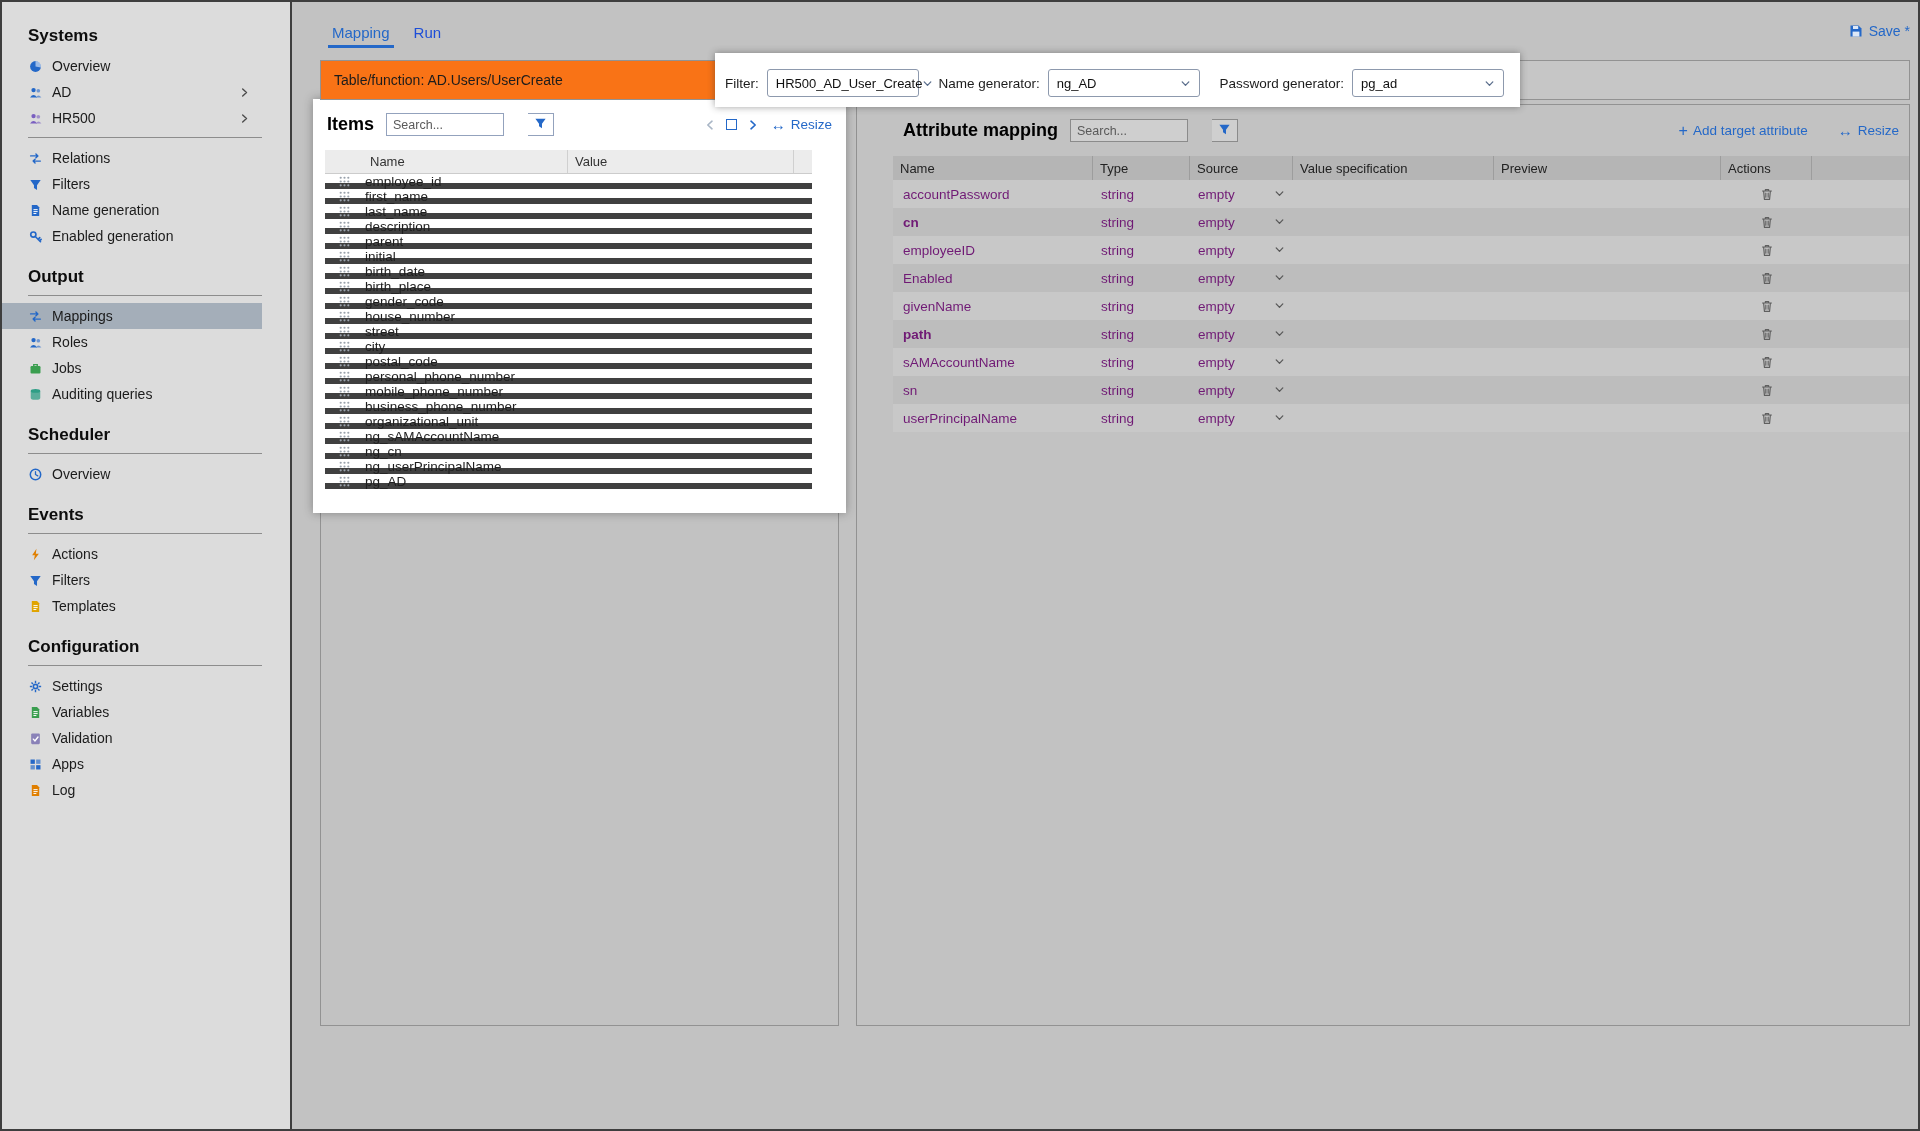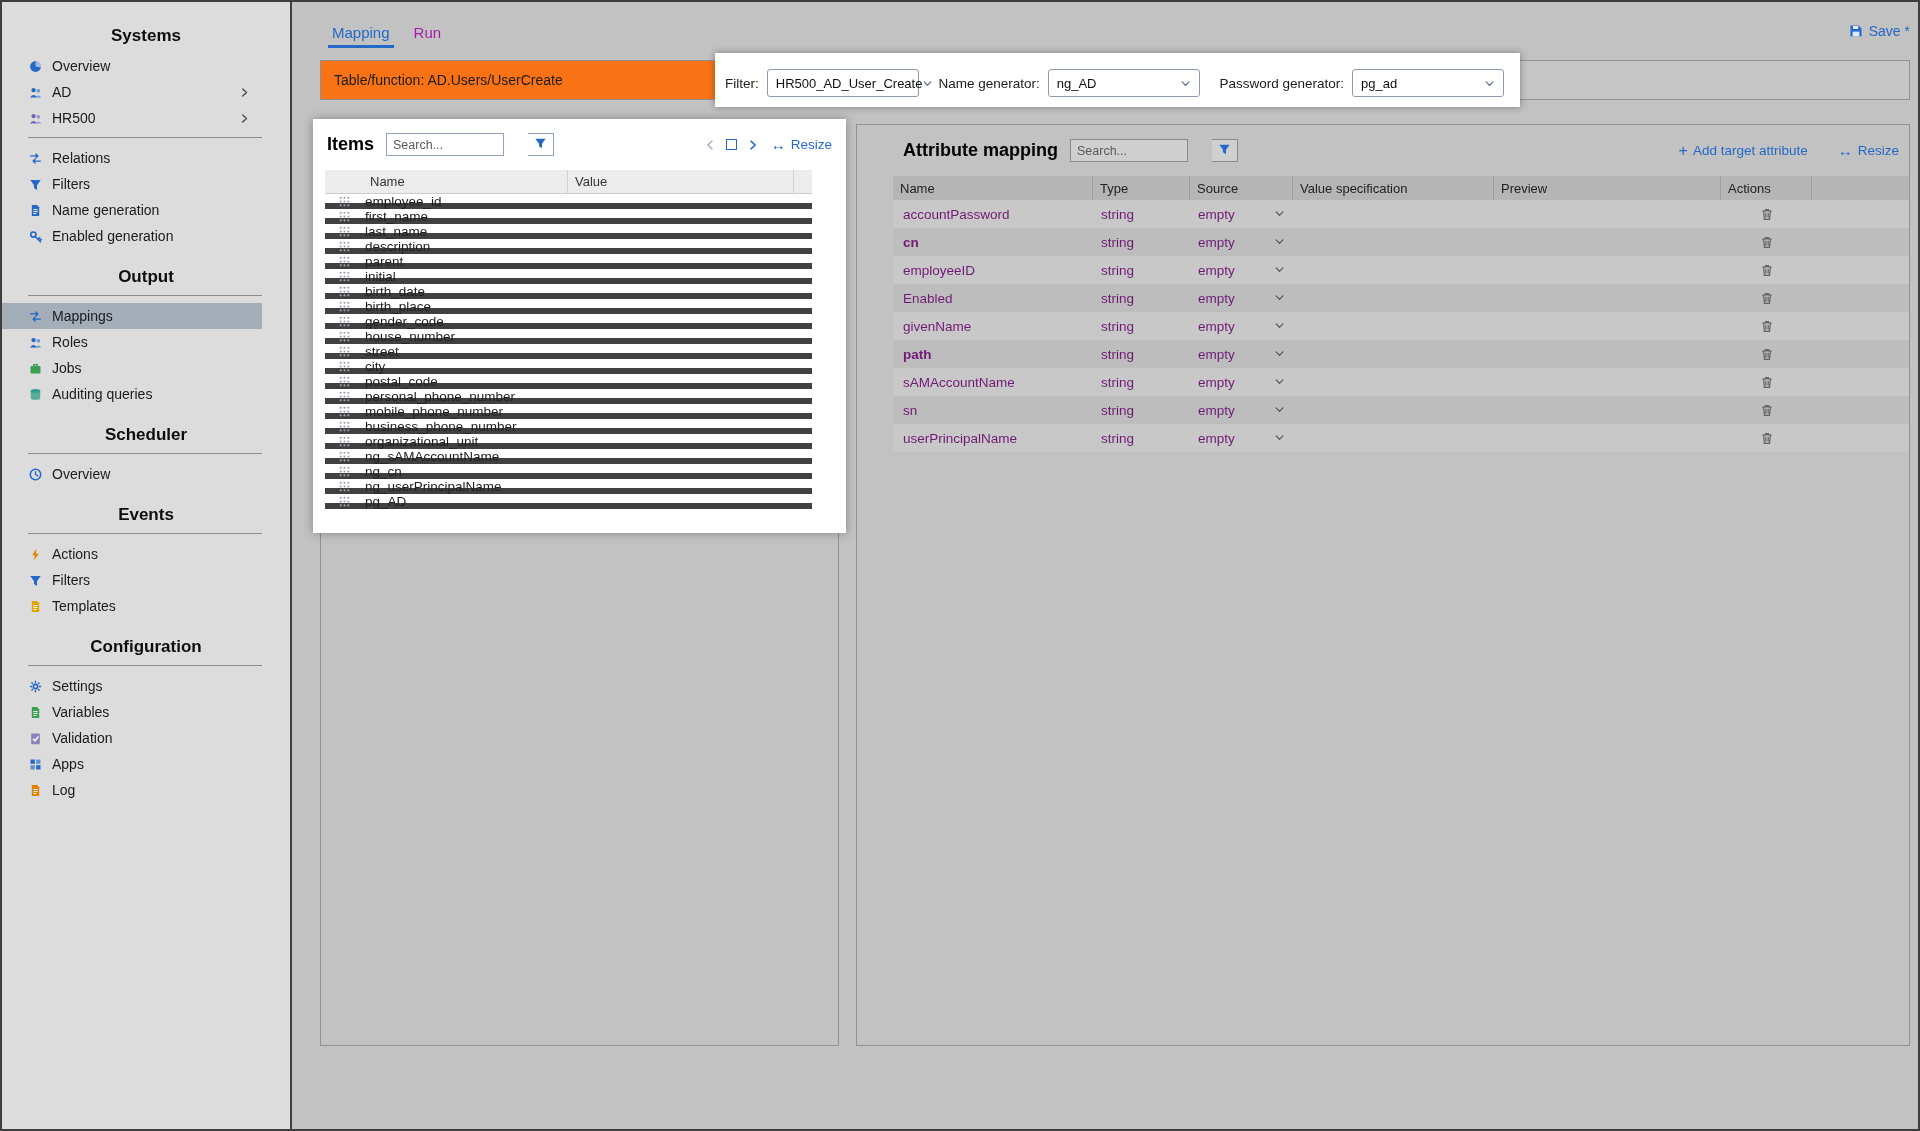--- a/index.html
+++ b/index.html
@@ -4,49 +4,49 @@
 <style>
   * { margin:0; padding:0; box-sizing:border-box; }
   html,body { width:1920px; height:1131px; }
   body { font-family:"Liberation Sans","DejaVu Sans",sans-serif; background:#e9e9e9; }
   :root { --accent:#2468c8; --dim:#c2c2c2; }
 
   .app { width:1920px; height:1131px; border:2px solid #3e3e3e; background:var(--dim); display:flex; overflow:hidden; }
 
   
   .sidebar { width:290px; flex:none; background:#dcdcdc; border-right:2px solid #3e3e3e; padding-top:12px; overflow:hidden; }
-  .side-section { margin-bottom:6px;text-align:center; }
+  .side-section { margin-bottom:6px; }
   .side-title { font-size:17px; font-weight:700; color:#0d0d0d; padding:12px 26px 7px; }
   .side-rule { height:1px; background:#8d8d8d; margin:1px 28px 7px 26px; }
   .side-item { display:flex; align-items:center; gap:9px; padding:5px 10px 5px 26px; margin-right:28px; font-size:14px; color:#1b1b1b; cursor:pointer; }
   .side-item.selected { background:#a4aeb9; }
   .side-item .icon { display:inline-flex; width:15px; justify-content:center; flex:none; }
   .side-item .chev { margin-left:auto; }
 
   
   .main { flex:1; display:flex; flex-direction:column; padding:0 8px 0 28px; min-width:0; }
   .tabbar { height:58px; display:flex; align-items:center; flex:none; }
   .tab { font-size:15px; color:var(--accent); padding:18px 12px 16px; position:relative; cursor:pointer; }
   .tab.active::after { content:""; position:absolute; left:8px; right:8px; bottom:9px; height:3px; background:var(--accent); }
-  .tab.inactive { color:#a21caf; }
+  .tab.inactive { color:#1d4ed8; }
   .save-btn { margin-left:auto; display:flex; align-items:center; gap:6px; background:none; border:none; color:var(--accent); font-size:14px; font-family:inherit; cursor:pointer; }
   .save-btn .icon { display:inline-flex; color:var(--accent); }
 
   
   .filterbar { height:40px; flex:none; border:1px solid #929292; display:flex; align-items:stretch; background:#c6c6c6; position:relative; z-index:5; }
   .fb-white { display:flex; align-items:center; background:#f97316; width:1199px; flex:none; }
   .tf-label { width:394px; flex:none; padding-left:13px; font-size:14px; color:#1c1c1c; }
   .fb-group { flex:1; display:flex; align-items:center; justify-content:space-between; background:#fff; box-shadow:0 0 7px rgba(40,40,40,0.45); height:54px; margin:-7px 0; padding:0 16px 0 10px; position:relative; z-index:6; }
   .fb-field { display:flex; align-items:center; gap:8px;margin-top:6px; }
   .fb-label { font-size:13.5px; color:#1c1c1c; }
   .fb-select { width:152px; height:28px; border:1px solid #8d99ad; border-radius:3px; background:#fff; display:flex; align-items:center; justify-content:space-between; padding:0 8px; font-size:13px; color:#101010; cursor:pointer; }
   .fb-select .icon { display:inline-flex; }
 
   
-  .panels { display:flex; gap:17px; margin-top:24px; align-items:flex-start; flex:none; }
+  .panels { display:flex; gap:17px; margin-top:4px; align-items:flex-start; flex:none; }
   .panel { border:1px solid #929292; height:922px; }
   .items-panel { width:519px; flex:none; position:relative; z-index:4; }
   .attr-panel { flex:1; min-width:0;padding-left:36px; }
 
   .items-spot { background:#fff; margin:-6px -8px 0; padding:12px 12px 24px; box-shadow:0 0 9px rgba(40,40,40,0.4); }
 
   .panel-head { display:flex; align-items:center; gap:12px; }
   .items-spot .panel-head { padding:2px 2px 14px; }
   .attr-head { padding:14px 10px 14px 10px; display:flex; align-items:center; gap:12px; }
   .panel-title { font-size:18px; font-weight:700; color:#000; white-space:nowrap; }

